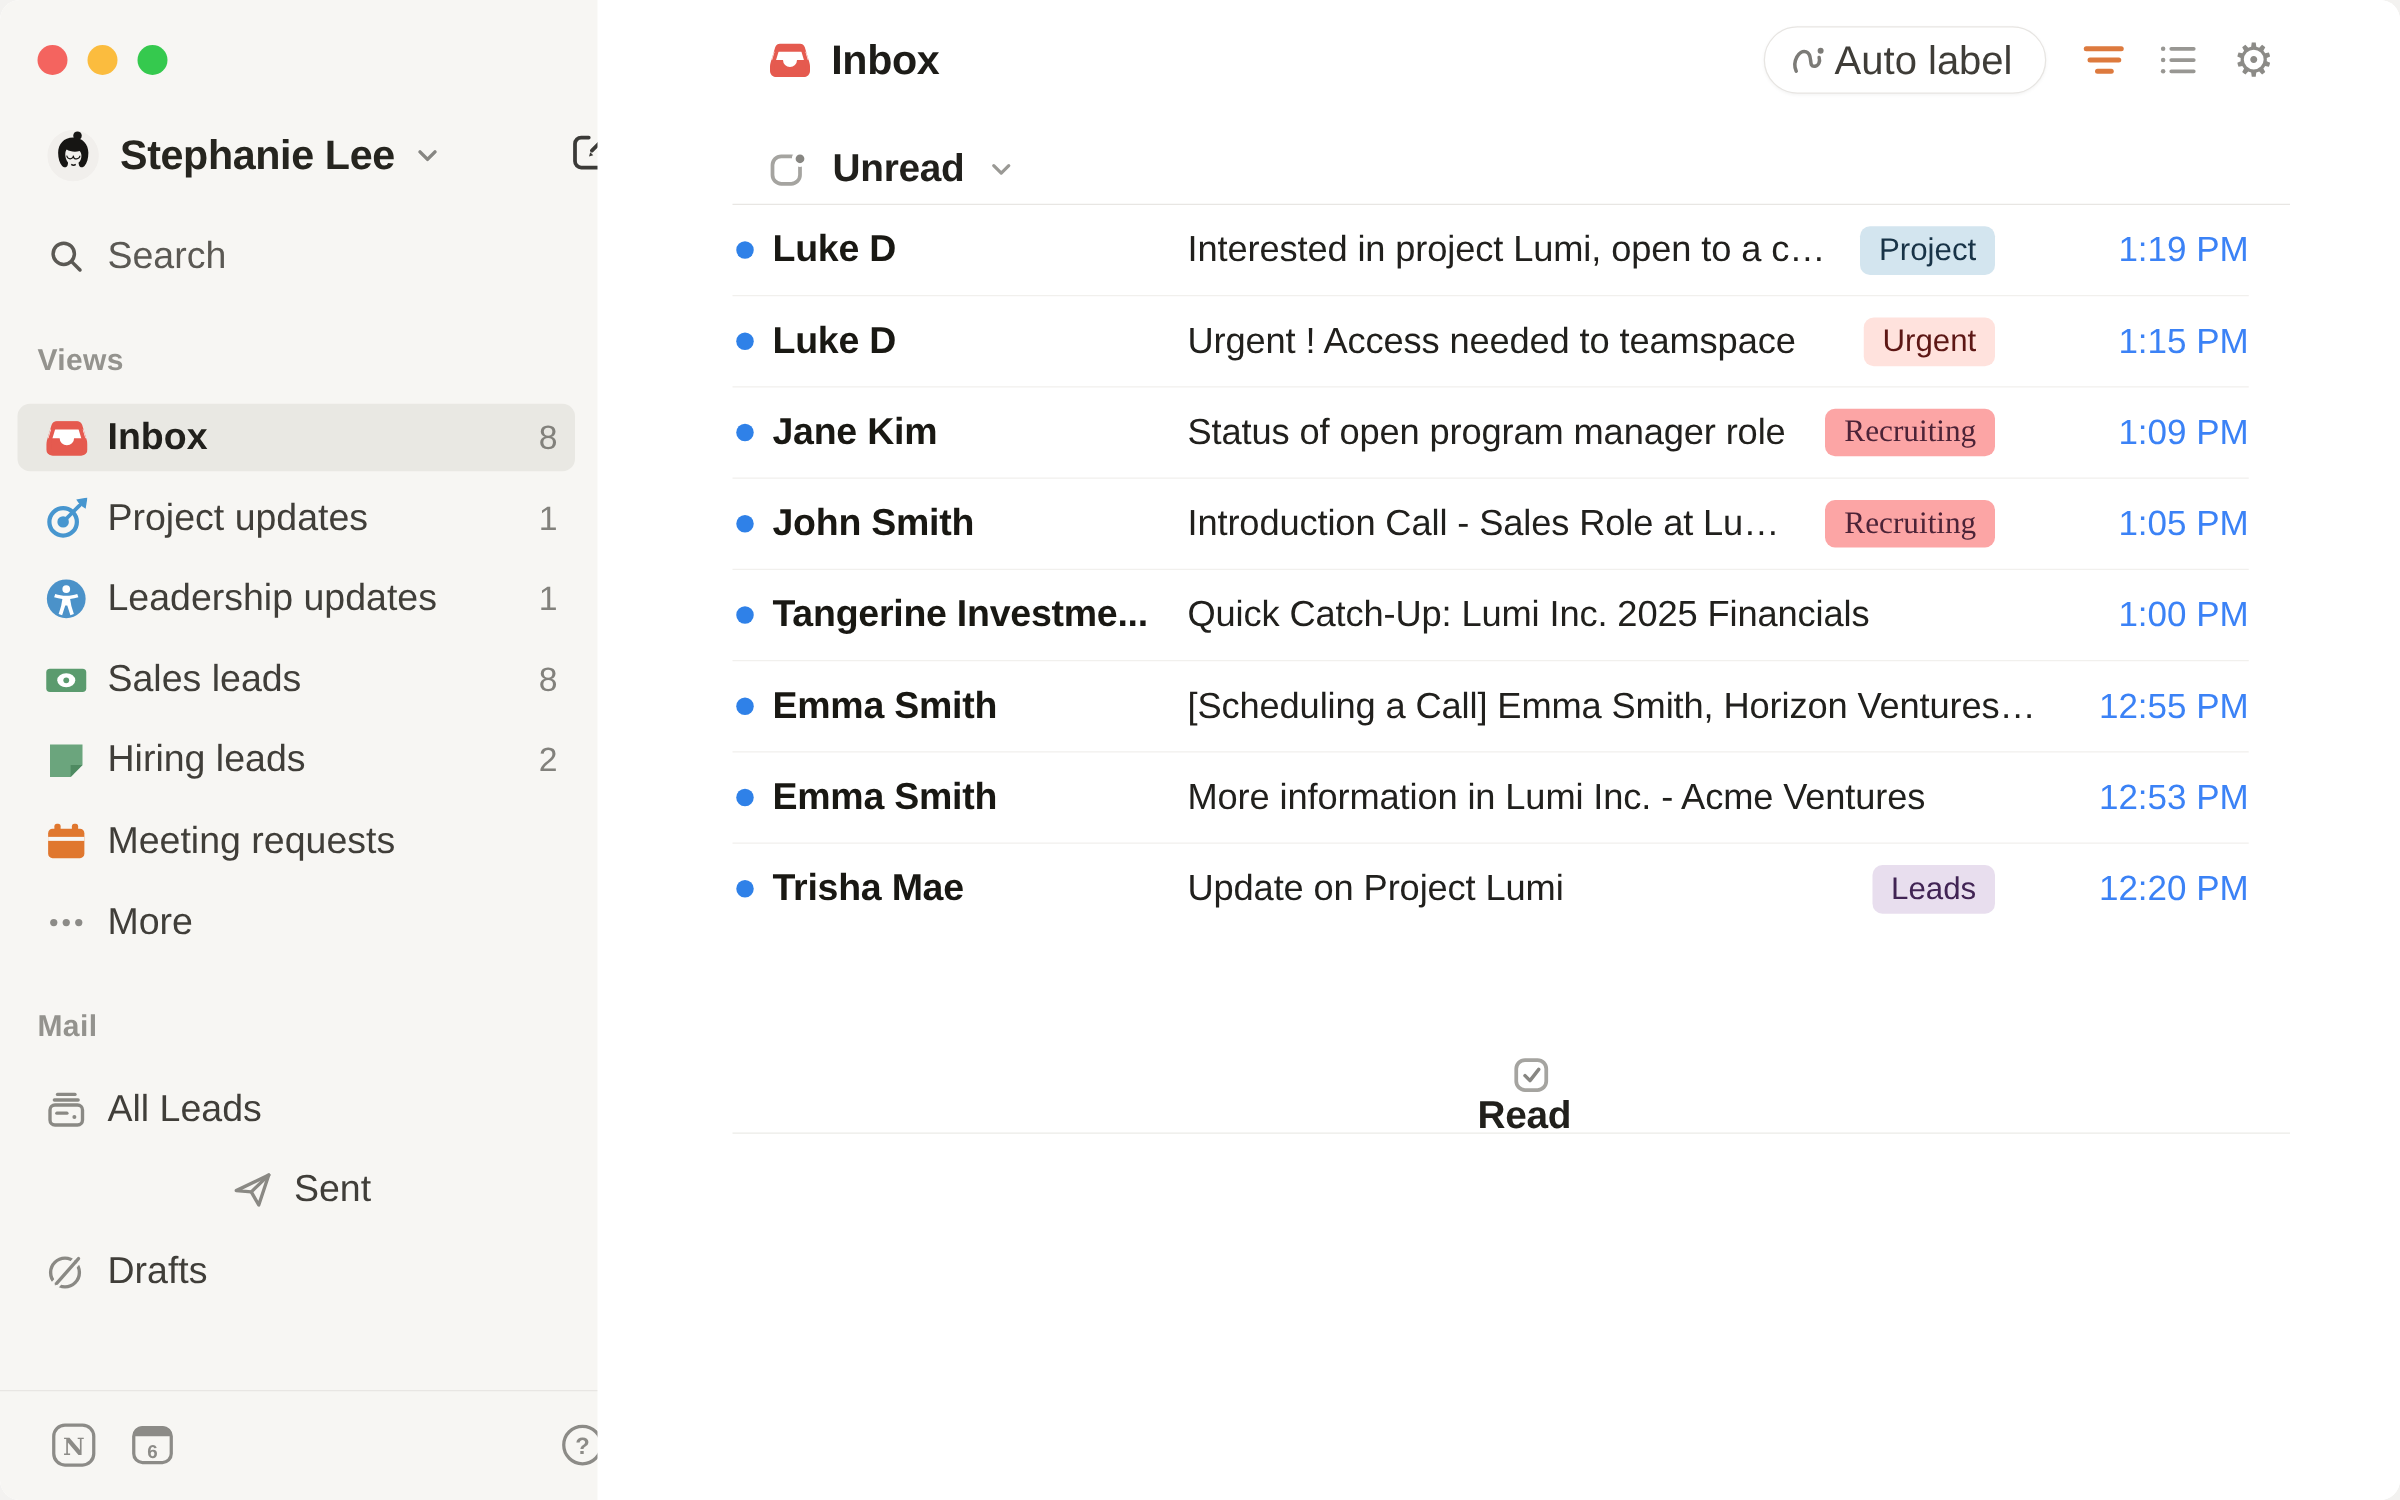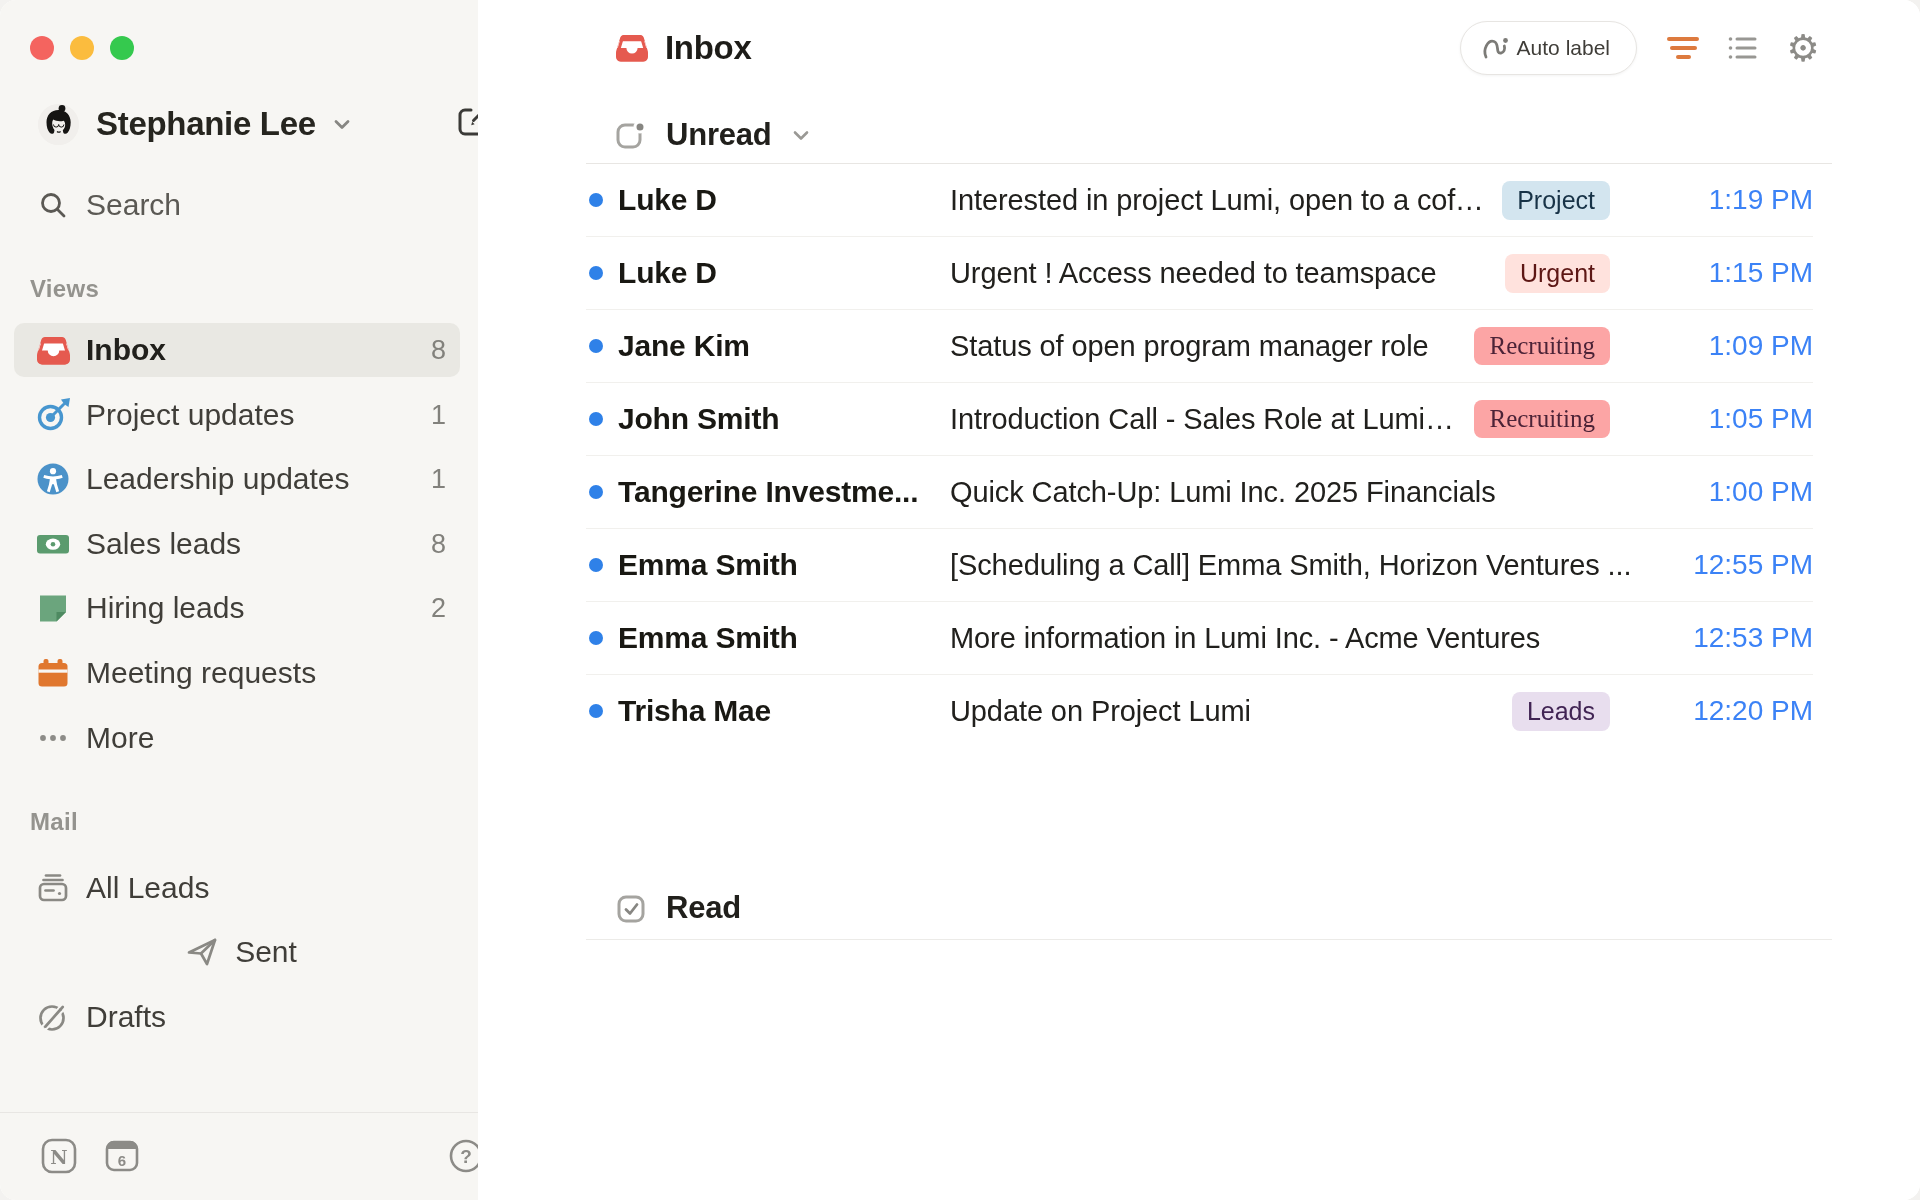--- a/index.html
+++ b/index.html
@@ -24,37 +24,37 @@
   .bottombar{position:absolute;left:0;bottom:0;width:100%;height:88px;border-top:1.5px solid #e8e6e3;box-sizing:border-box;}
   .bicon{position:absolute;top:24px;width:38px;height:38px;display:flex;align-items:center;justify-content:center;color:#8c8b87;}
 
   
   .main{position:absolute;left:478px;top:0;right:0;height:100%;background:#fff;}
   .mwrap{position:absolute;left:108px;top:0;width:1246px;height:100%;}
   .mhead{position:absolute;top:20px;left:0;right:0;height:56px;display:flex;align-items:center;}
   .mtitle-icon{margin-left:30px;width:32px;height:32px;flex:none;}
   .mtitle{margin-left:17px;font-size:33px;font-weight:600;color:#1d1c18;letter-spacing:-0.3px;}
   .pill{margin-left:auto;height:52px;padding:0 26px 0 18px;border:1.5px solid #e7e5e2;border-radius:27px;display:flex;align-items:center;background:#fff;box-shadow:0 1px 3px rgba(0,0,0,.05);}
-  .pill-label{margin-left:4px;font-size:21px;font-weight:500;color:#3f3d38;}
+  .pill-label{margin-left:4px;font-size:32px;font-weight:500;color:#3f3d38;}
   .hicon{width:38px;height:38px;display:flex;align-items:center;justify-content:center;flex:none;}
   .hicon.filter{margin-left:27px;}
   .hicon.listic{margin-left:22px;}
   .hicon.gear{margin-left:22px;margin-right:10px;font-size:37px;color:#8c8b87;line-height:1;}
   .filterbars{display:flex;flex-direction:column;align-items:center;gap:5px;}
   .fb{height:4px;border-radius:2px;background:#dd7a3e;}
 
   .ghead{position:absolute;left:0;right:0;display:flex;align-items:center;}
   .ghead .gicon{margin-left:29px;width:30px;height:30px;flex:none;}
   .glabel{margin-left:21px;font-size:31px;font-weight:700;color:#21201c;letter-spacing:-0.2px;}
   .gchev{margin-left:16px;margin-top:4px;}
   .gh-unread{top:107px;height:56px;border-bottom:1.5px solid #e8e6e3;}
-  .gh-read{top:877px;height:62px;border-bottom:1.5px solid #ecebe8;}
+  .gh-read{top:844px;height:62px;border-bottom:1.5px solid #ecebe8;flex-direction:column;}
 
   .list{position:absolute;top:164px;left:0;right:0;}
-  .email-row{height:72px;display:flex;align-items:center;border-bottom:1.5px solid #f1f0ed;margin-right:19px;}
+  .email-row{height:72px;display:flex;align-items:center;border-bottom:1.5px solid #f1f0ed;margin-right:33px;}
   .email-row:last-child{border-bottom:none;}
   .dot{width:14px;height:14px;border-radius:50%;background:#2f81e8;margin-left:3px;flex:none;}
   .sender{margin-left:15px;width:332px;flex:none;font-size:30px;font-weight:700;color:#191813;white-space:nowrap;overflow:hidden;text-overflow:ellipsis;letter-spacing:-0.2px;}
   .subject{flex:1;min-width:0;font-size:29px;font-weight:400;color:#21201d;white-space:nowrap;overflow:hidden;text-overflow:ellipsis;letter-spacing:-0.1px;}
   .badge{flex:none;margin-left:18px;margin-right:33px;padding:5px 15px;border-radius:8px;font-size:25px;font-weight:500;white-space:nowrap;}
   .b-project{background:#d3e5ef;color:#183347;}
   .b-urgent{background:#ffe2dd;color:#5d1715;}
   .b-recruiting{background:#fca5a5;color:#4c2337;font-family:Liberation Serif, serif;}
   .b-leads{background:#e8deee;color:#412454;}
   .time{flex:none;width:170px;text-align:right;font-size:28px;color:#3b82f6;white-space:nowrap;}

